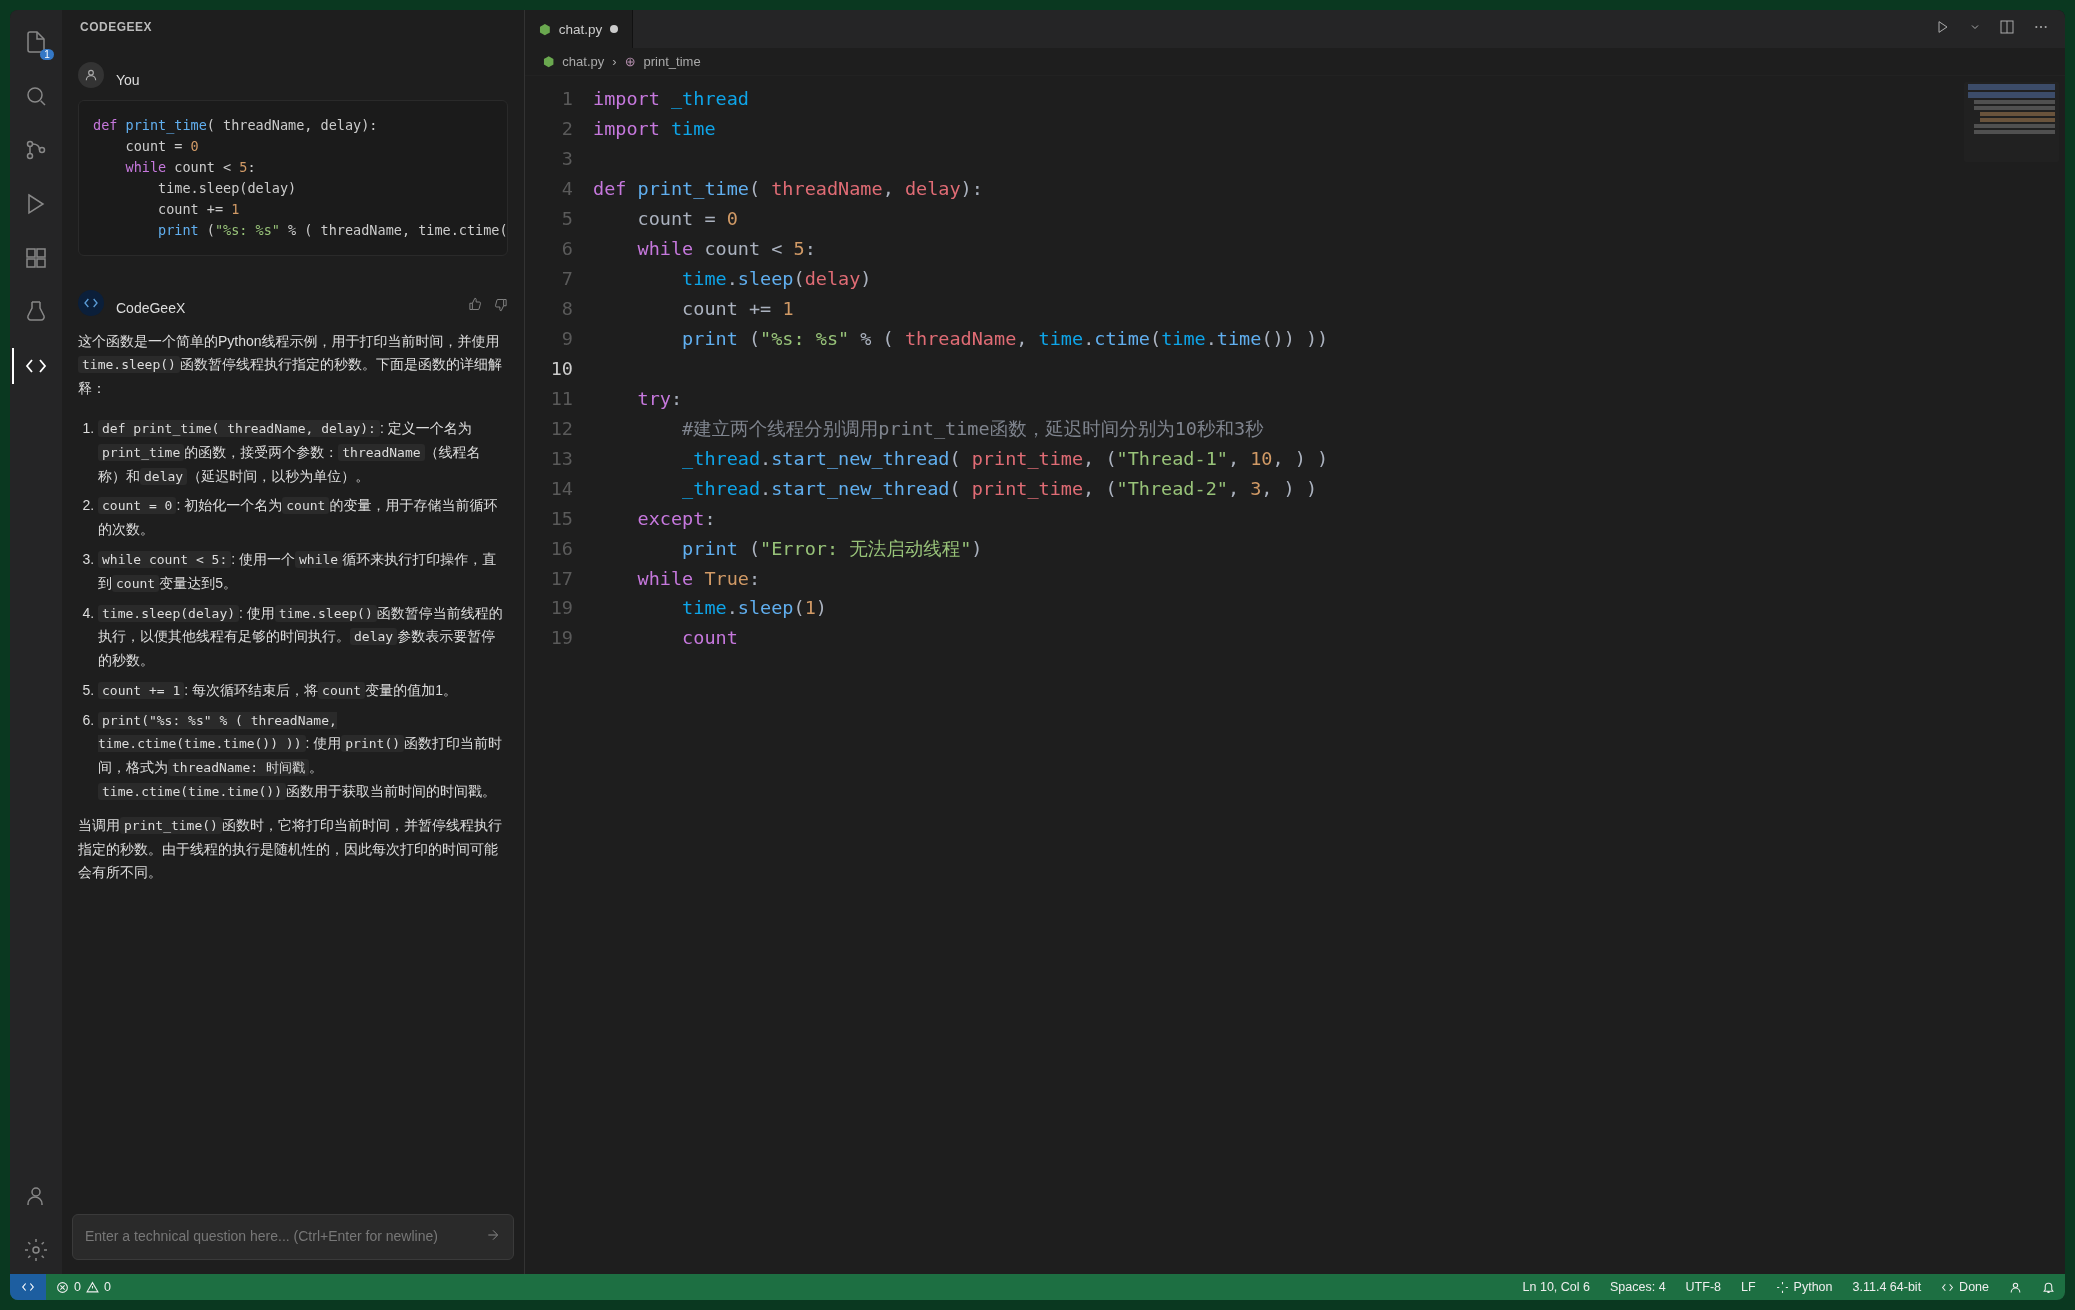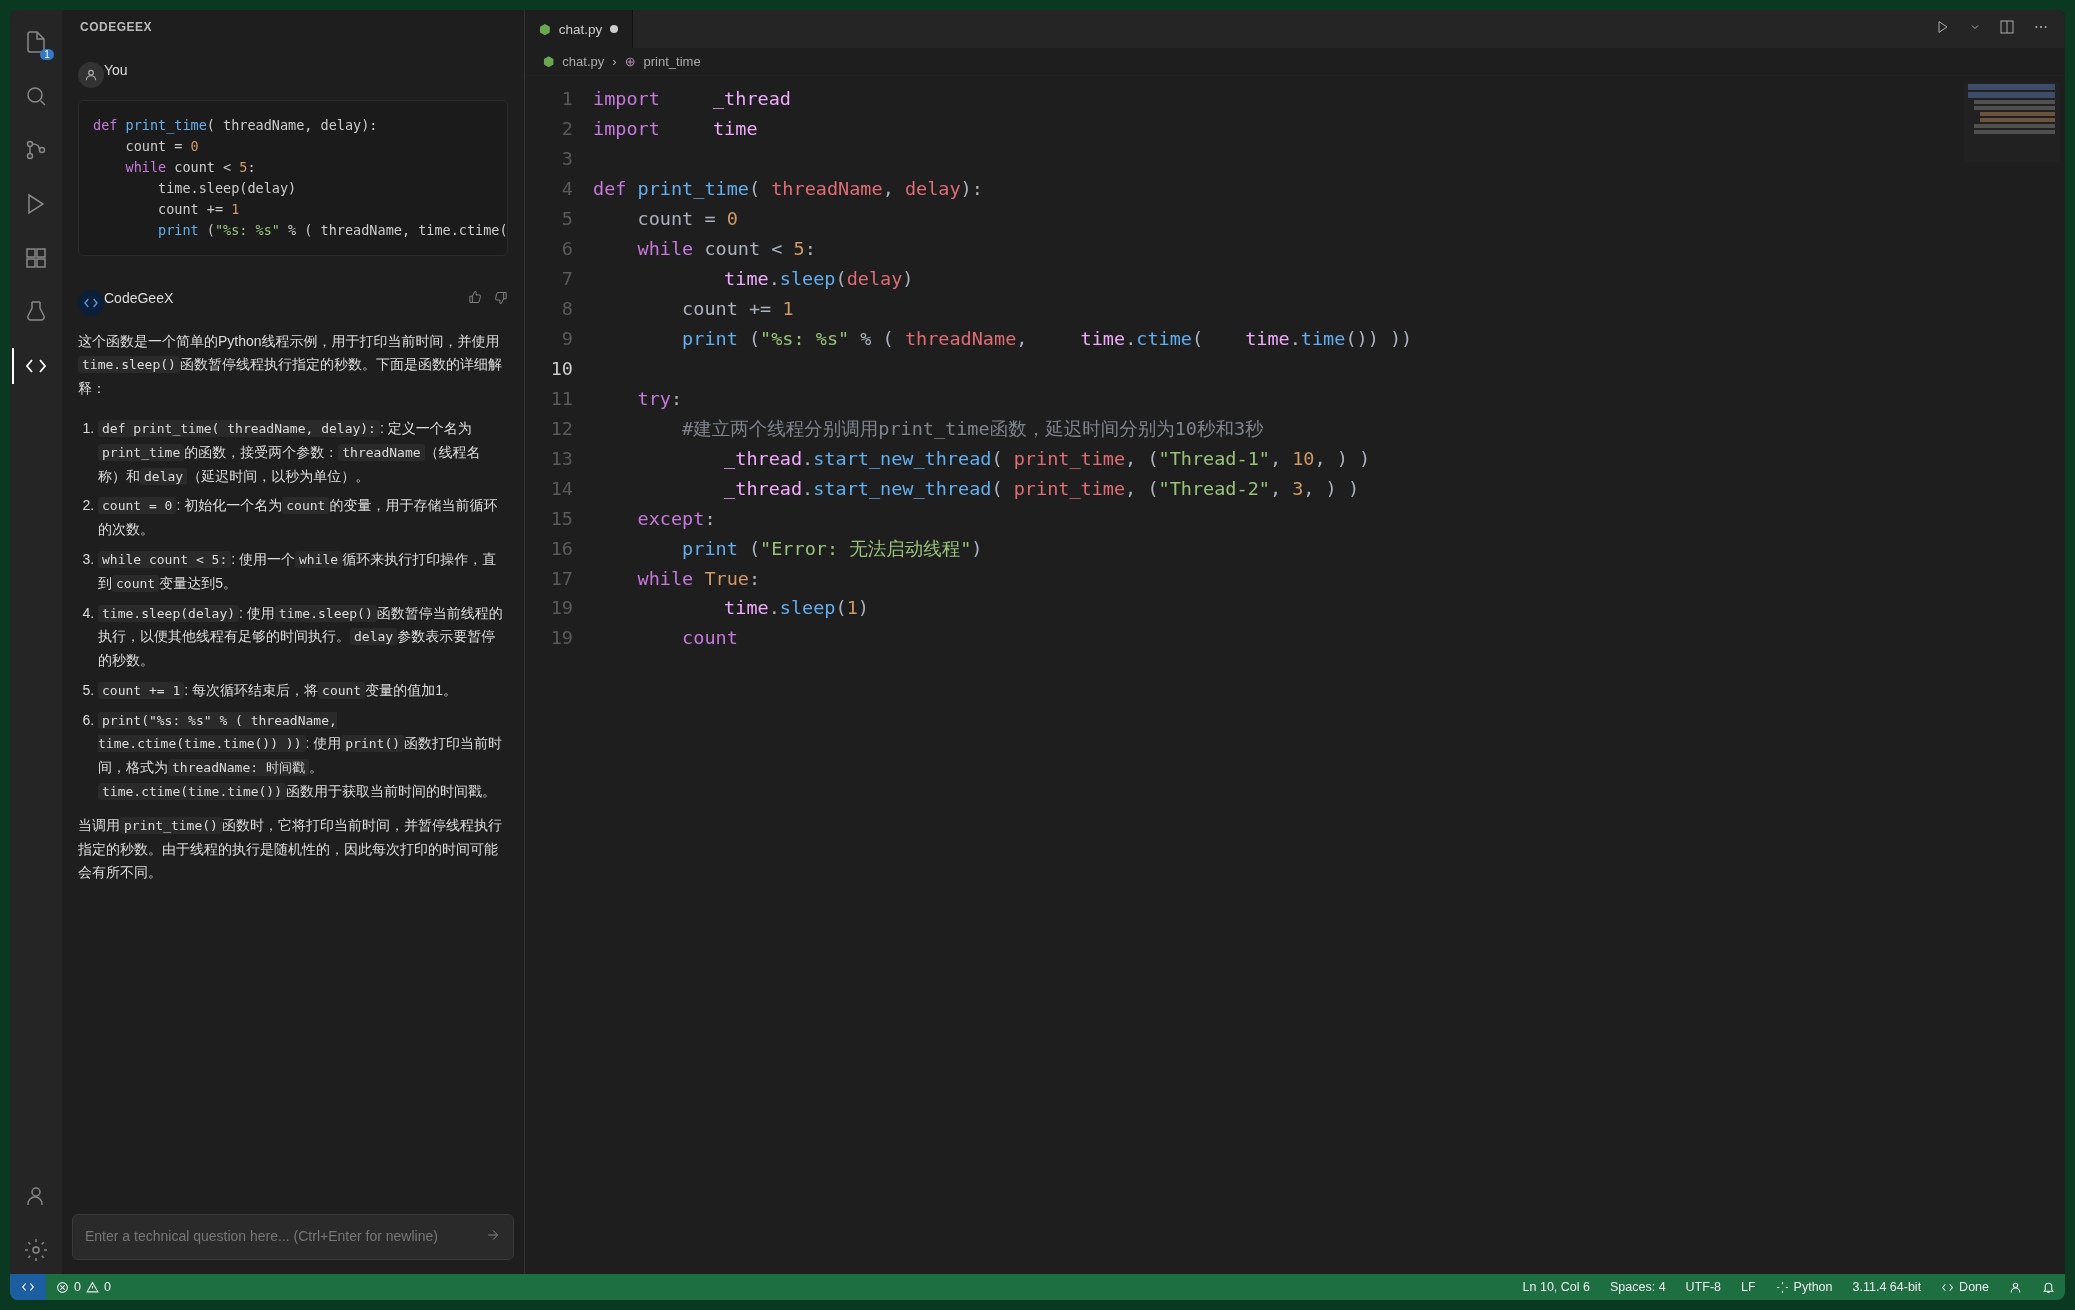--- a/index.html
+++ b/index.html
@@ -63,21 +63,21 @@
   border-bottom: 2px solid transparent;
 }
 .tab.active { color: #eee; border-bottom-color: #5a9bd5; }
 .tab .beta { background: #444; font-size: 9px; padding: 1px 4px; border-radius: 3px; margin-left: 4px; vertical-align: top; }
 .tabs-spacer { flex: 1; }
 .tool-icon { width: 32px; height: 32px; display:flex; align-items:center; justify-content:center; color:#999; cursor:pointer; }
 .chat-body { flex: 1; overflow-y: auto; padding: 8px 0; }
 .chat-body::-webkit-scrollbar { width: 10px; }
 .chat-body::-webkit-scrollbar-thumb { background: #3a3a3a; }
 .msg { padding: 4px 16px 14px; }
-.msg-header { display:flex; align-items:flex-start; padding: 6px 0; }
+.msg-header { display:flex; align-items:flex-end; gap: 12px; padding: 6px 0; }
 .avatar { width: 26px; height: 26px; border-radius: 50%; background: #333; display:flex; align-items:center; justify-content:center; font-size:14px; }
 .avatar-logo { background:#0b1f3a; }
 .msg-name { font-size: 14px; color:#ddd; }
 .msg-actions { margin-left:auto; display:flex; gap:10px; color:#888; }
 .msg-text { font-size: 14px; line-height: 1.7; color:#ddd; padding: 8px 0 4px; }
 .codeblock {
   background: #1b1b1b; border: 1px solid #2a2a2a; border-radius: 6px;
   padding: 14px; font-family: "Consolas","Menlo",monospace;
   font-size: 13.5px; line-height: 1.55; overflow-x: hidden; white-space: pre;
   margin: 6px 0 10px;
@@ -109,21 +109,21 @@
 .breadcrumbs {
   display:flex; align-items:center; gap:8px; padding:6px 18px;
   font-size:13px; color:#aaa; border-bottom:1px solid #222;
 }
 .bc-icon { color:#6aa84f; }
 .bc-fn { color:#aaa; }
 .code-area { flex:1; display:flex; font-family:"Consolas","Menlo",monospace; font-size:18.5px; position:relative; }
 .gutter { width:62px; text-align:right; padding:8px 14px 0 0; color:#5a5a5a; line-height:1.62; }
 .gutter div.active { color:#ccc; }
 .codetext { flex:1; padding:8px 0 0 6px; line-height:1.62; white-space:pre; }
-.tok-kw { color:#c678dd; } .tok-mod { color:#f0abfc;margin-left:42px; } .tok-fn { color:#61afef; }
+.tok-kw { color:#c678dd; } .tok-mod { color:#0ea5e9; } .tok-fn { color:#61afef; }
 .tok-id { color:#e06c75; } .tok-var { color:#abb2bf; } .tok-str { color:#98c379; }
 .tok-num { color:#d19a66; } .tok-cm { color:#7f848e; } .tok-op { color:#abb2bf; }
 .minimap { position:absolute; top:6px; right:6px; width:95px; height:80px; background:#232323; border-radius:2px; opacity:0.7; }
 .minimap .m1 { height:6px; margin:2px 4px; background:#4a608a; }
 .minimap .m2 { height:4px; margin:2px 4px 2px 10px; background:#666; }
 .minimap .m3 { height:4px; margin:2px 4px 2px 16px; background:#8a6a4a; }
 
 .statusbar {
   height:26px; background:#1d6f42; display:flex; align-items:center;
   font-size:12.5px; color:#eee;

